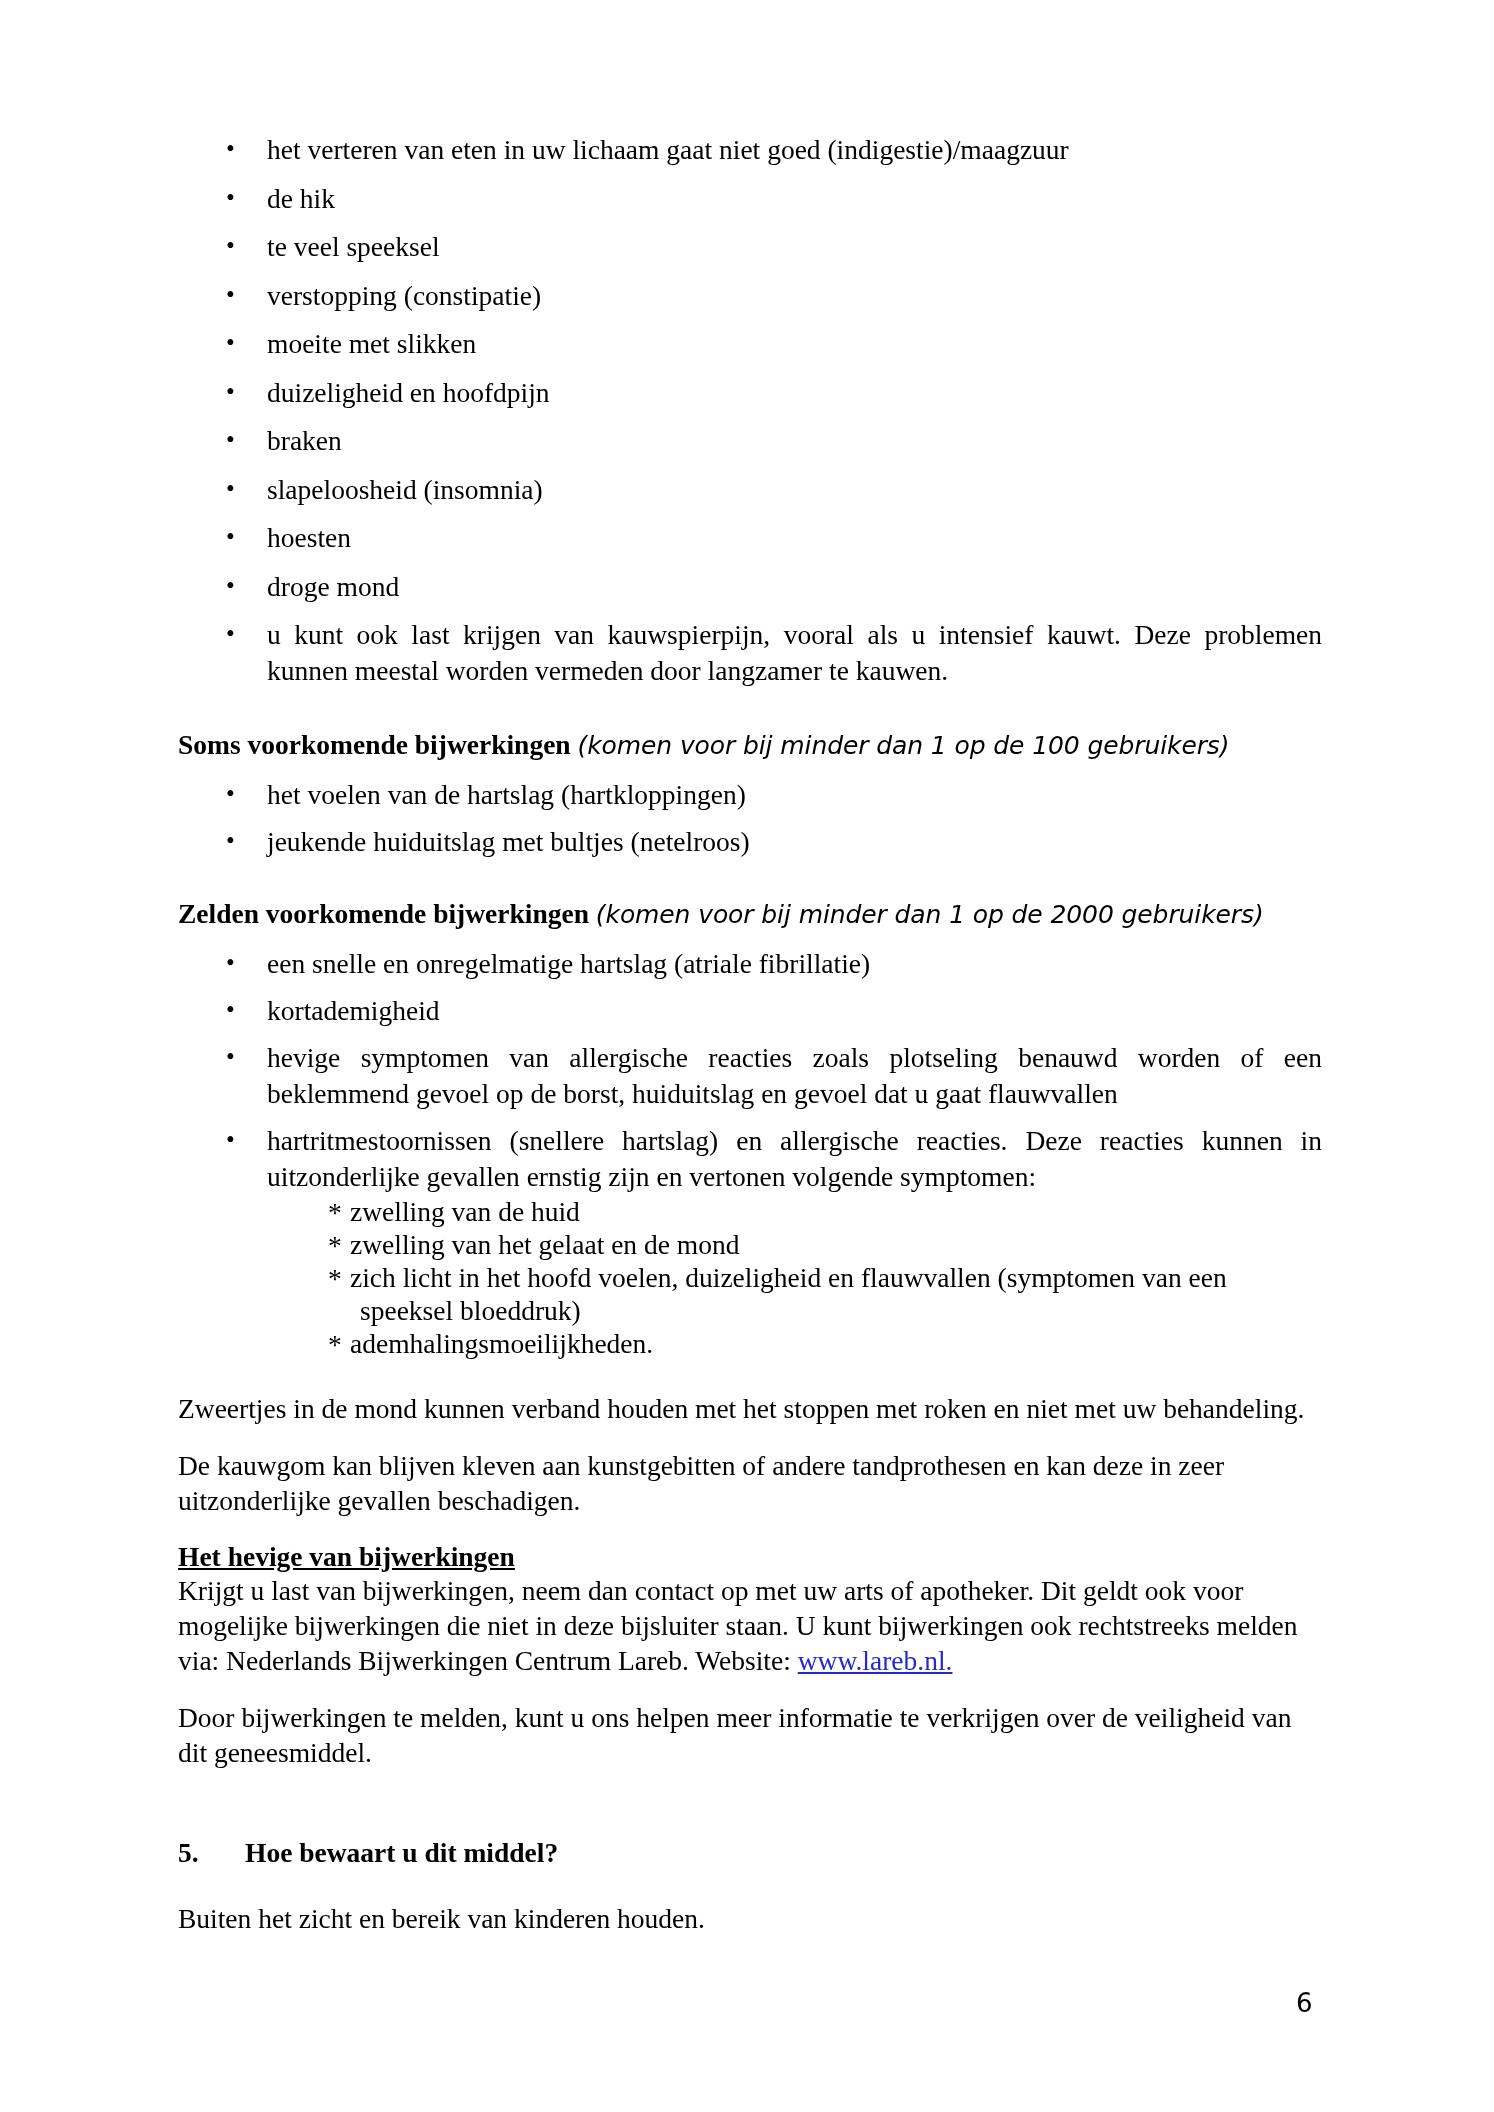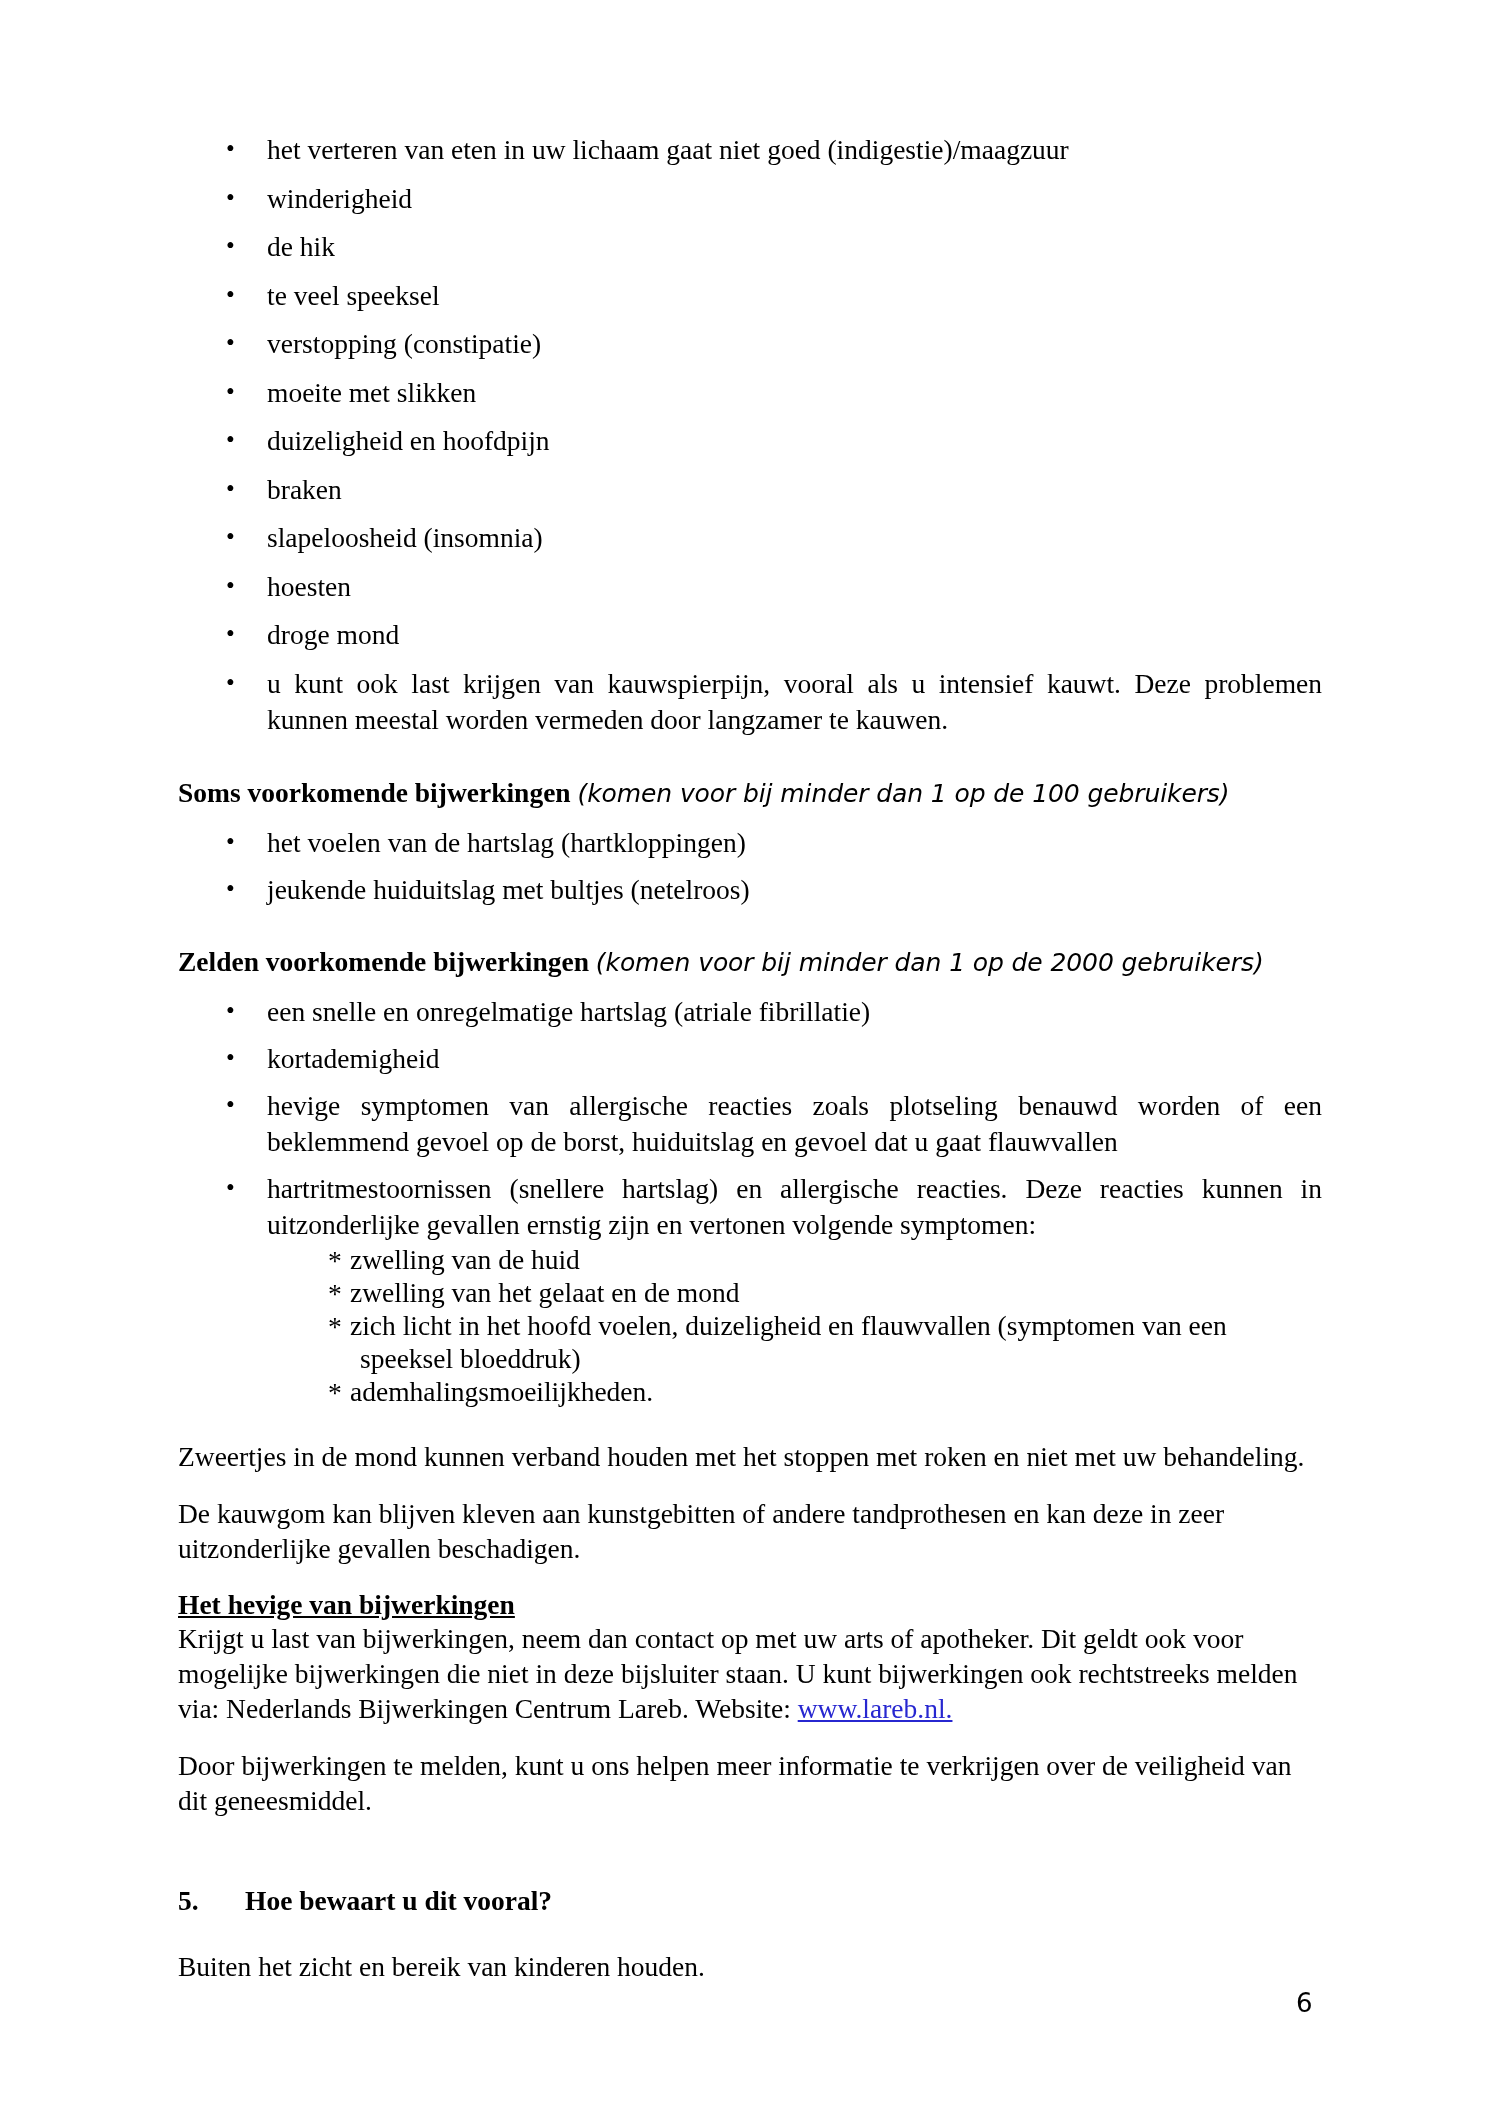--- a/index.html
+++ b/index.html
@@ -153,21 +153,20 @@
   }
 </style>
 </head>
 <body>
 
 <div class="page">
   <div class="body-col">
 
     <ul class="bullets">
       <li>het verteren van eten in uw lichaam gaat niet goed (indigestie)/maagzuur</li>
-      <li>winderigheid</li>
       <li>de hik</li>
       <li>te veel speeksel</li>
       <li>verstopping (constipatie)</li>
       <li>moeite met slikken</li>
       <li>duizeligheid en hoofdpijn</li>
       <li>braken</li>
       <li>slapeloosheid (insomnia)</li>
       <li>hoesten</li>
       <li>droge mond</li>
       <li class="wrap">u kunt ook last krijgen van kauwspierpijn, vooral als u intensief kauwt. Deze problemen kunnen meestal worden vermeden door langzamer te kauwen.</li>
@@ -231,21 +230,21 @@
 
     <div class="gap-md"></div>
 
     <p class="para">Door bijwerkingen te melden, kunt u ons helpen meer informatie te verkrijgen over de veiligheid van dit geneesmiddel.</p>
 
     <div class="gap-xl"></div>
     <div class="gap-sm"></div>
 
     <div class="num-head">
       <span class="num">5.</span>
-      <span>Hoe bewaart u dit vooral?</span>
+      <span>Hoe bewaart u dit middel?</span>
     </div>
 
     <div class="gap-lg"></div>
 
     <p class="para">Buiten het zicht en bereik van kinderen houden.</p>
 
   </div>
 
   <div class="page-number">6</div>
 </div>

